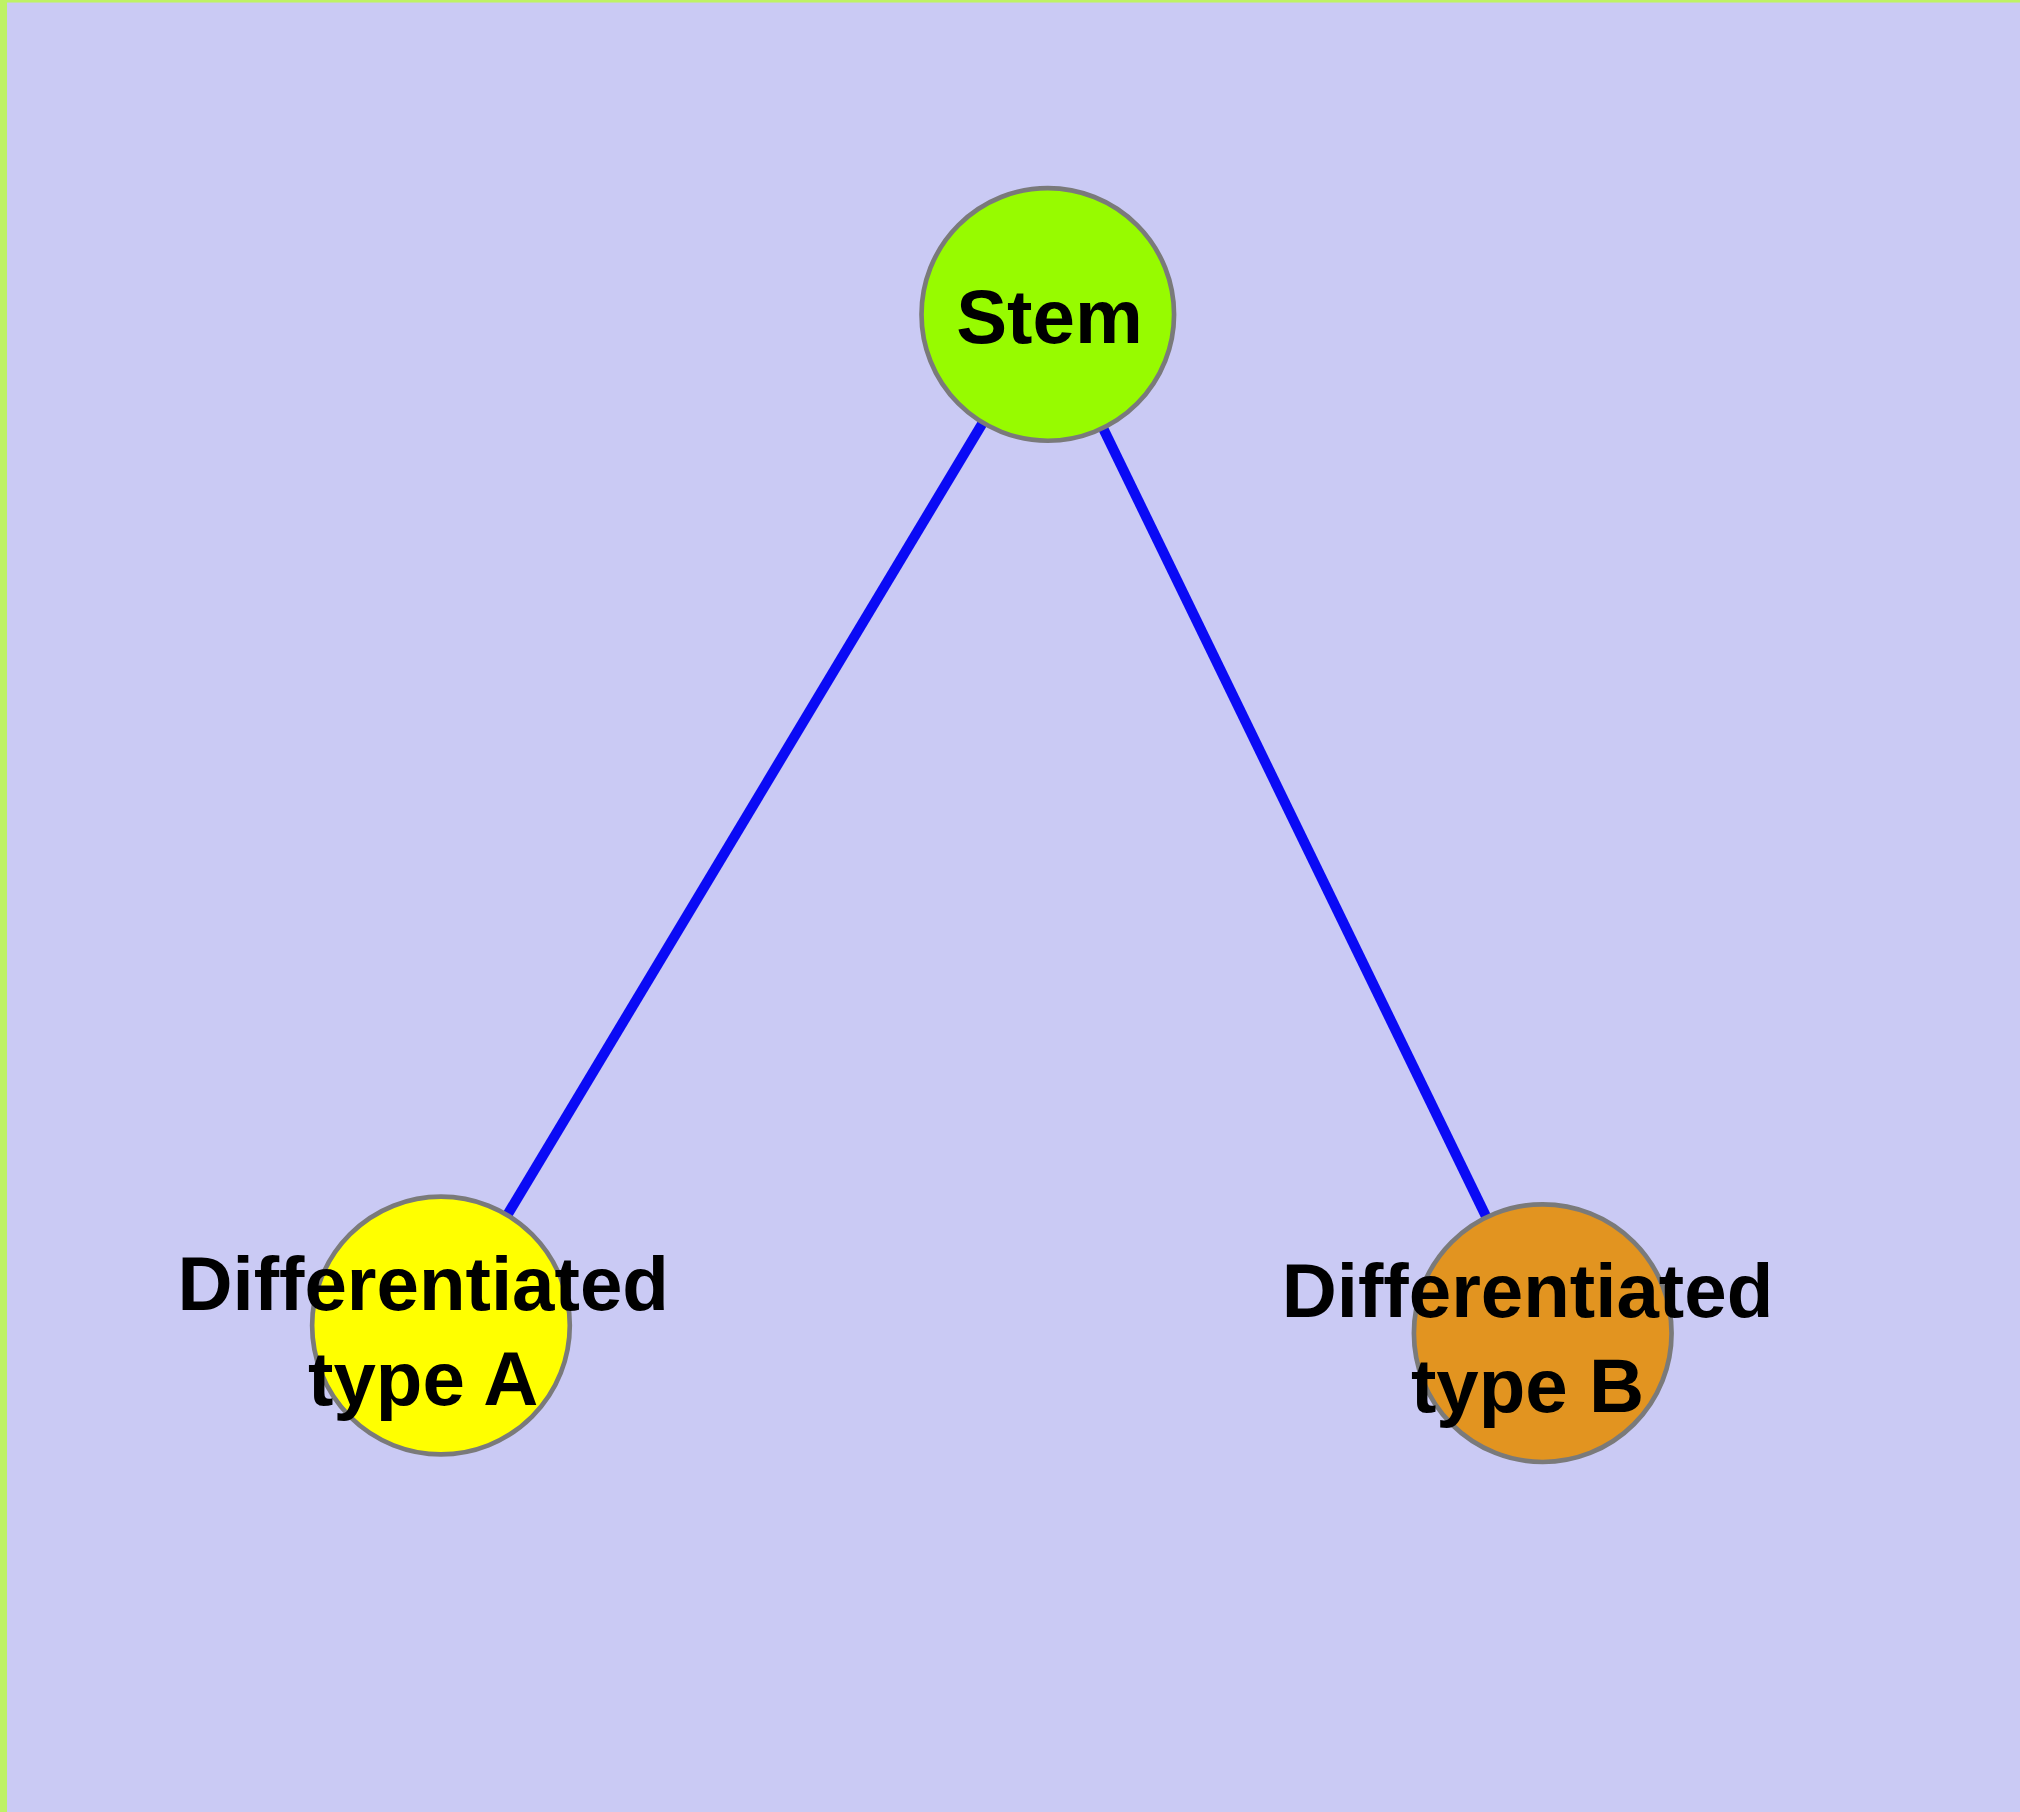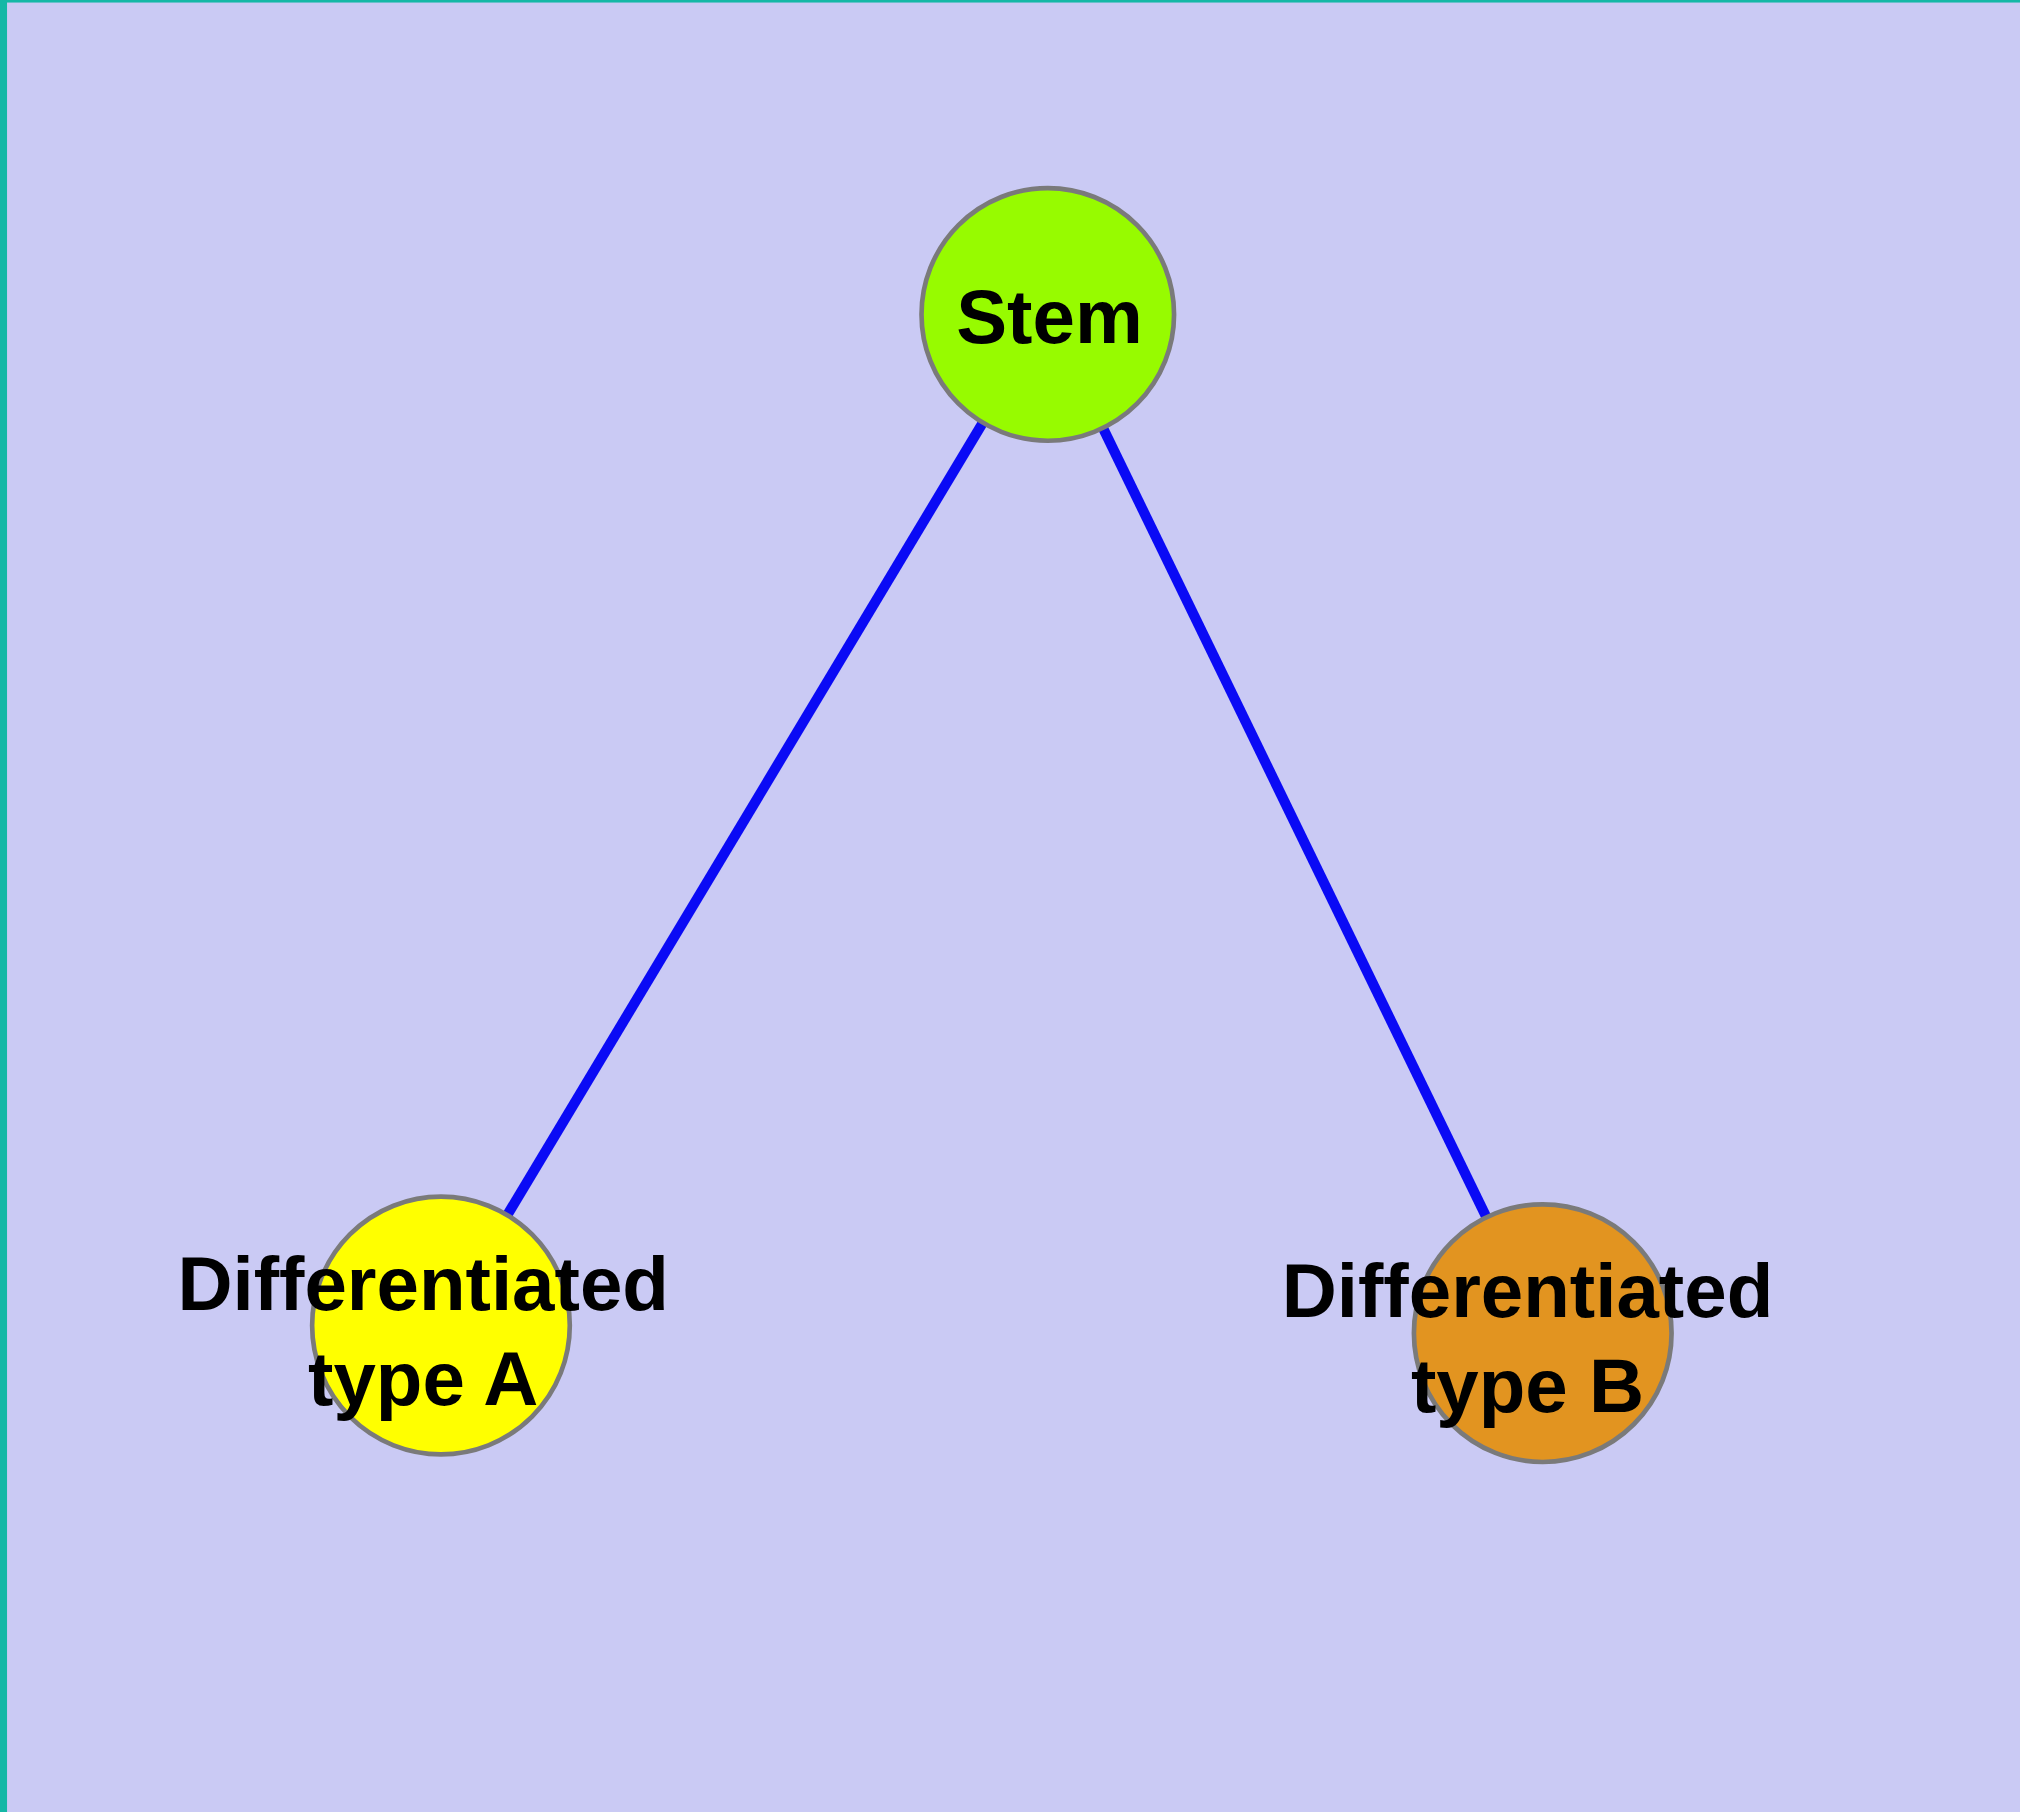--- a/index.html
+++ b/index.html
@@ -4,21 +4,21 @@
 <style>
   html, body {
     margin: 0;
     padding: 0;
     background: #ffffff;
   }
   .page {
     position: relative;
     width: 2021px;
     height: 1812px;
-    background: #14b8a6;
+    background: #bef264;
     overflow: hidden;
     font-family: "Liberation Sans", sans-serif;
   }
   .graph {
     position: absolute;
     left: 0;
     top: 0;
     display: block;
   }
   .node-label {

